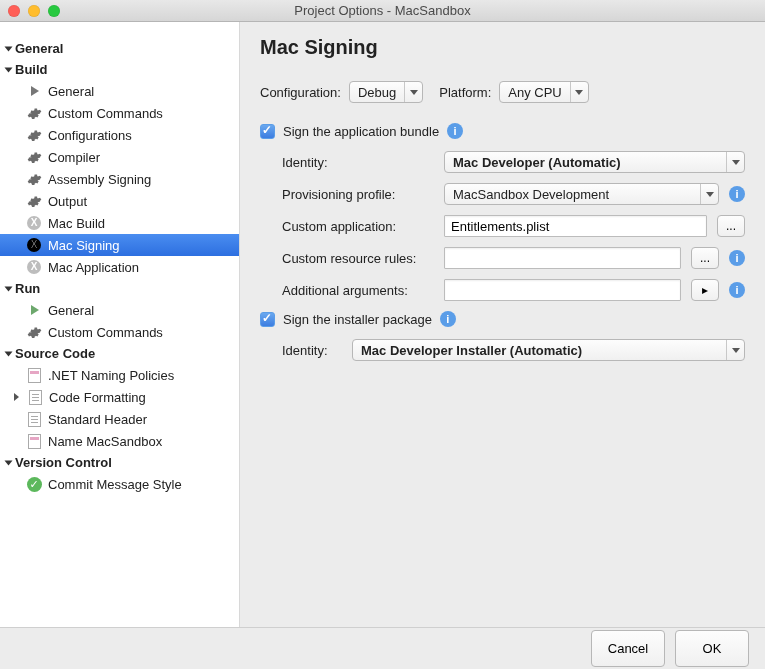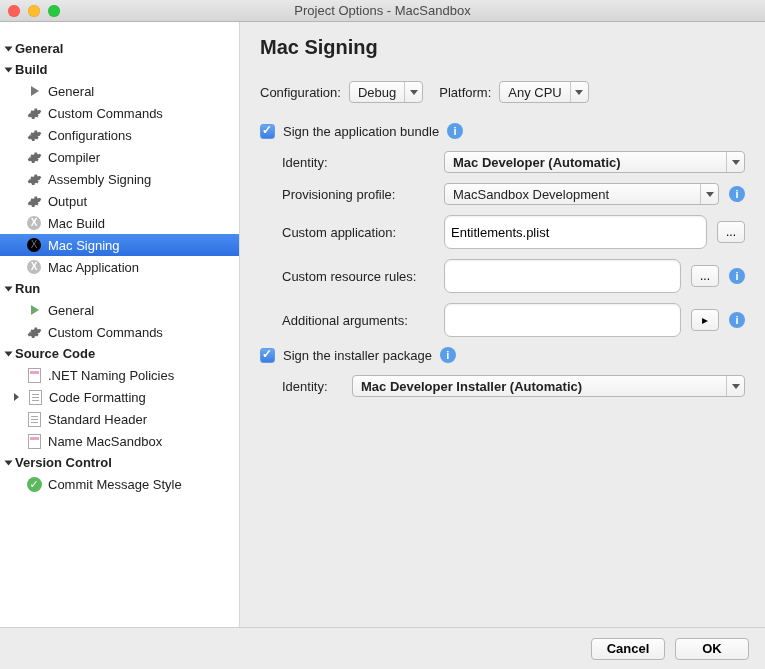--- a/index.html
+++ b/index.html
@@ -79,31 +79,31 @@
     .wide-select .val{ flex:1; text-align:left;}
     .checkbox {
       width:15px;height:15px;border-radius:3px;border:1px solid #5a9de8;background:linear-gradient(#6aa8ef,#3c7de0);position:relative;flex:0 0 15px;
     }
     .checkbox::after{content:"✓";color:#fff;font-size:12px;position:absolute;left:1px;top:-2px;font-weight:bold;}
     .info-ic{ width:16px;height:16px;border-radius:50%;background:#5a9de8;color:#fff;font-size:11px;font-weight:bold;line-height:16px;text-align:center;flex:0 0 16px;}
     .form-grid{ margin-left:22px; }
     .form-row{ display:flex; align-items:center; gap:10px; margin-bottom:10px;}
     .form-label{ width:152px; text-align:left; font-size:13px;}
     .input-txt{
-      flex:1; height:34px; border:1px solid #bcbcbc; border-radius:7px; background:#fff; padding:2px 6px; font-size:13px; box-shadow: inset 0 1px 2px rgba(0,0,0,.07);
+      flex:1; height:22px; border:1px solid #bcbcbc; border-radius:1px; background:#fff; padding:2px 6px; font-size:13px; box-shadow: inset 0 1px 2px rgba(0,0,0,.07);
     }
     .btn-sm{
       width:28px;height:22px;border:1px solid #b7b7b7;border-radius:4px;background:linear-gradient(#fdfdfd,#f0f0f0);font-size:12px;display:flex;align-items:center;justify-content:center;
     }
     .divider{ margin: 10px 0 12px 0; }
     .footer{
       position:absolute; left:0;right:0;bottom:0; height:42px; background:#ececec; border-top:1px solid #cfcfcf; display:flex;justify-content:flex-end;align-items:center;gap:10px;padding-right:16px;
     }
     .btn{
-      min-width:74px; height:22px; border:1px solid #b7b7b7; border-radius:4px; background:linear-gradient(#fdfdfd,#f0f0f0); font-size:13px; padding:0 14px;font-weight:bold;
+      min-width:74px; height:37px; border:1px solid #b7b7b7; border-radius:4px; background:linear-gradient(#fdfdfd,#f0f0f0); font-size:13px; padding:0 14px;
     }
     .tri-expand{ display:inline-block; width:0;height:0;border-left:5px solid #555;border-top:4px solid transparent;border-bottom:4px solid transparent; margin-right:2px;}
   </style>
 </head>
 <body>
 
 <div class="titlebar">
   <div class="traffic">
     <div class="dot red"></div>
     <div class="dot yellow"></div>

